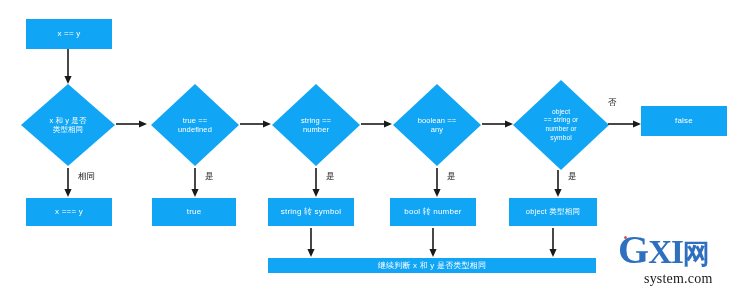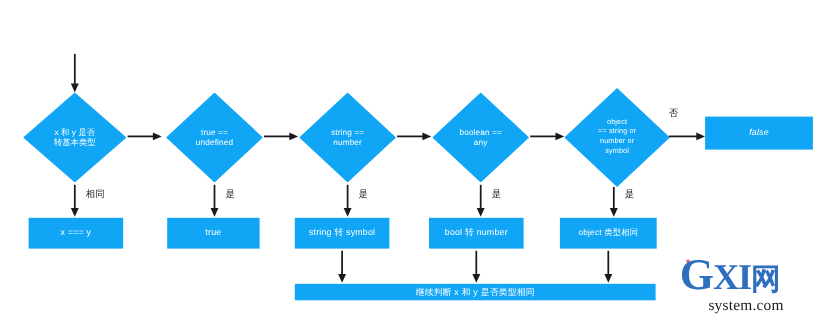--- a/index.html
+++ b/index.html
@@ -130,32 +130,35 @@
     height: 3px;
     background: #e0555a;
     border-radius: 50%;
   }
 </style>
 </head>
 <body>
 
 <div id="canvas">
 
+  <div class="box" style="left:26px; top:19px; width:86px; height:30px;">
+    <span>x == y</span>
+  </div>
 
   <div class="conn" style="left:62px; top:49px; width:12px; height:36px;">
     <svg width="12" height="36" viewBox="0 0 12 36">
       <line x1="6" y1="0" x2="6" y2="28" stroke="#1a1a1a" stroke-width="1.6"></line>
       <polygon points="6,35 2.4,27 9.6,27" fill="#1a1a1a"></polygon>
     </svg>
   </div>
 
   <div class="diamond" style="left:21px; top:84px; width:94px; height:82px;">
     <div class="shape"></div>
     <div class="dlabel">x 和 y 是否
-转基本类型</div>
+类型相同</div>
   </div>
 
   <div class="conn" style="left:116px; top:118px; width:32px; height:12px;">
     <svg width="32" height="12" viewBox="0 0 32 12">
       <line x1="0" y1="6" x2="24" y2="6" stroke="#1a1a1a" stroke-width="1.6"></line>
       <polygon points="31,6 23,2.4 23,9.6" fill="#1a1a1a"></polygon>
     </svg>
   </div>
 
   <div class="diamond" style="left:151px; top:84px; width:88px; height:82px;">
@@ -206,21 +209,21 @@
   </div>
 
   <div class="conn" style="left:608px; top:118px; width:34px; height:12px;">
     <svg width="34" height="12" viewBox="0 0 34 12">
       <line x1="0" y1="6" x2="26" y2="6" stroke="#1a1a1a" stroke-width="1.6"></line>
       <polygon points="33,6 25,2.4 25,9.6" fill="#1a1a1a"></polygon>
     </svg>
   </div>
   <div class="edge-label" style="left:608px; top:98px;">否</div>
 
-  <div class="box" style="left:641px; top:106px; width:98px; height:30px;font-style:italic;">
+  <div class="box" style="left:641px; top:106px; width:86px; height:30px;">
     <span>false</span>
   </div>
 
   <div class="conn" style="left:62px; top:168px; width:12px; height:30px;">
     <svg width="12" height="30" viewBox="0 0 12 30">
       <line x1="6" y1="0" x2="6" y2="22" stroke="#1a1a1a" stroke-width="1.6"></line>
       <polygon points="6,29 2.4,21 9.6,21" fill="#1a1a1a"></polygon>
     </svg>
   </div>
   <div class="edge-label" style="left:78px; top:172px;">相同</div>

